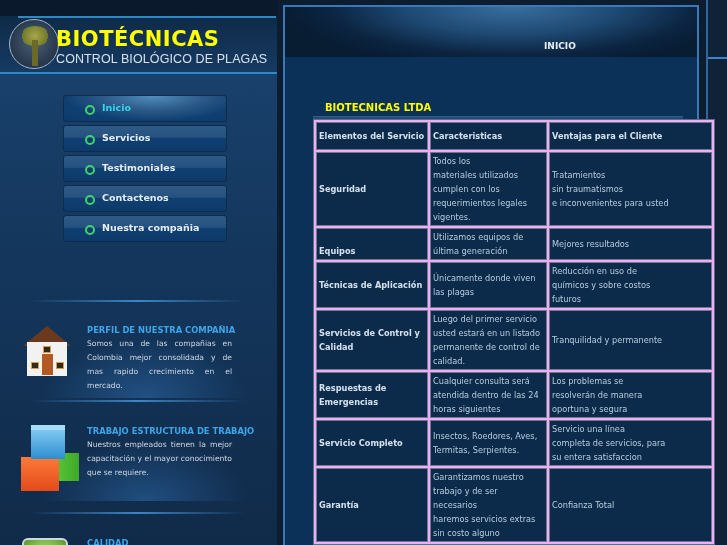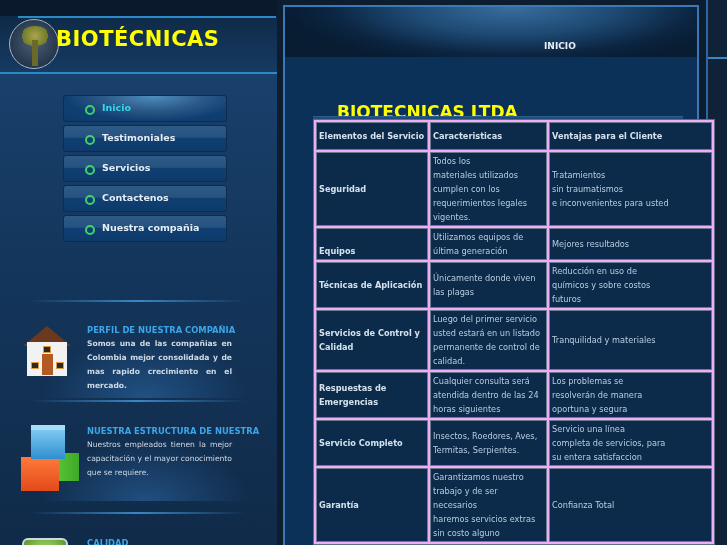--- a/index.html
+++ b/index.html
@@ -68,22 +68,22 @@
     border: 2px solid #3a78b8; border-bottom: none; background: #0b3158;
     background-image: radial-gradient(circle at 20% 30%, rgba(255,255,255,0.02) 0, transparent 2px); }
   .panel-head { position: absolute; left: 0; top: 0; width: 412px; height: 50px;
     background: radial-gradient(ellipse 230px 60px at 55% 0%, #3a6e9e 0%, #1e4a74 45%, #0b2440 80%, #081c32 100%); }
   .panel-title { position: absolute; left: 259px; top: 34px; font-family: "DejaVu Sans", sans-serif;
     font-weight: bold; font-size: 9px; color: #e8eef4; }
   .right-strip { position: absolute; left: 706px; top: 0; width: 21px; height: 545px; background: #0f2238; }
   .right-strip::before { content:""; position:absolute; left:0; top:0; width:2px; height:545px; background:#2f66a0; }
   .right-strip::after { content:""; position:absolute; left:2px; top:57px; width:19px; height:2px; background:#3a86c6; }
 
-  .company { position: absolute; left: 337px; top: 102px; font-family: "DejaVu Sans", sans-serif;
-    font-weight: bold; font-size: 17px; color: #ffff00; }
+  .company { position: absolute; left: 325px; top: 102px; font-family: "DejaVu Sans", sans-serif;
+    font-weight: bold; font-size: 10px; color: #ffff00; }
   .company-line { position: absolute; left: 313px; top: 116px; width: 370px; height: 3px;
     background: #1e4e78; border-top: 1px solid #2e5e88; }
 
   table.services { position: absolute; left: 313px; top: 119px; width: 402px;
     border-collapse: separate; border-spacing: 2px; border: 1px solid #5d6f80; background: #f0abfc; }
   table.services td { border: 1px solid #6c7c8a; background: #0c2a4a; font-family: "DejaVu Sans", sans-serif;
     font-size: 8.2px; color: #b8cde0; line-height: 14px; padding: 1px 2px; vertical-align: middle; }
   table.services td.col1 { width: 112px; font-weight: bold; color: #d4e2ee; }
   table.services td.col2 { width: 117px; }
   table.services tr.head td { height: 28px; font-weight: bold; color: #d4e2ee; }
@@ -91,64 +91,65 @@
 </head>
 <body>
 
 <div class="left">
   <div class="header">
     <div class="logo-circle">
       <div class="tree-crown"></div>
       <div class="tree-trunk"></div>
     </div>
     <div class="brand">BIOTÉCNICAS</div>
+    <div class="tagline">CONTROL BIOLÓGICO DE PLAGAS</div>
   </div>
 
   <div class="nav">
     <div class="nav-item active">
       <span class="ring"></span>
       <span class="label">Inicio</span>
     </div>
     <div class="nav-item">
       <span class="ring"></span>
+      <span class="label">Servicios</span>
+    </div>
+    <div class="nav-item">
+      <span class="ring"></span>
       <span class="label">Testimoniales</span>
-    </div>
-    <div class="nav-item">
-      <span class="ring"></span>
-      <span class="label">Servicios</span>
     </div>
     <div class="nav-item">
       <span class="ring"></span>
       <span class="label">Contactenos</span>
     </div>
     <div class="nav-item">
       <span class="ring"></span>
       <span class="label">Nuestra compañia</span>
     </div>
   </div>
 
   <div class="info" style="top:0;">
     <div class="glow" style="top:322px;"></div>
     <div class="divider" style="top:284px;"></div>
     <div class="title" style="top:309px;">PERFIL DE NUESTRA COMPAÑIA</div>
-    <div class="text" style="top:321px;font-weight:bold;">Somos una de las compañias en Colombia mejor consolidada y de mas rapido crecimiento en el mercado.</div>
+    <div class="text" style="top:321px;">Somos una de las compañias en Colombia mejor consolidada y de mas rapido crecimiento en el mercado.</div>
     <div class="divider" style="top:384px;"></div>
   </div>
   <div class="house">
     <div class="roof"></div>
     <div class="body"></div>
     <div class="win" style="left:20px;top:20px;"></div>
     <div class="win" style="left:8px;top:36px;"></div>
     <div class="win" style="left:33px;top:36px;"></div>
     <div class="door"></div>
   </div>
 
   <div class="info" style="top:0;">
     <div class="glow" style="top:425px;"></div>
-    <div class="title" style="top:410px;">NUESTRA ESTRUCTURA DE NUESTRA</div>
+    <div class="title" style="top:410px;">TRABAJO ESTRUCTURA DE TRABAJO</div>
     <div class="text" style="top:422px;">Nuestros empleados tienen la mejor capacitación y el mayor conocimiento que se requiere.</div>
     <div class="divider" style="top:496px;"></div>
   </div>
   <div class="blocks">
     <div class="blk" style="left:28px;top:28px;width:30px;height:28px;background:linear-gradient(90deg,#5fcf3a,#3fa82a);"></div>
     <div class="blk" style="left:0;top:32px;width:38px;height:34px;background:linear-gradient(180deg,#ff7a3a,#e24a1a);"></div>
     <div class="blk" style="left:10px;top:0;width:34px;height:34px;background:linear-gradient(180deg,#7ec8f0,#2f8ed0);border-top:5px solid #a8dcf6;"></div>
   </div>
 
   <div class="info" style="top:0;">
@@ -201,21 +202,21 @@
 químicos y sobre costos
 futuros</td>
     </tr>
     <tr style="height:58px;">
       <td class="col1">Servicios de Control y
 Calidad</td>
       <td class="col2">Luego del primer servicio
 usted estará en un listado
 permanente de control de
 calidad.</td>
-      <td class="col3">Tranquilidad y materiales</td>
+      <td class="col3">Tranquilidad y permanente</td>
     </tr>
     <tr style="height:44px;">
       <td class="col1">Respuestas de
 Emergencias</td>
       <td class="col2">Cualquier consulta será
 atendida dentro de las 24
 horas siguientes</td>
       <td class="col3">Los problemas se
 resolverán de manera
 oportuna y segura</td>

